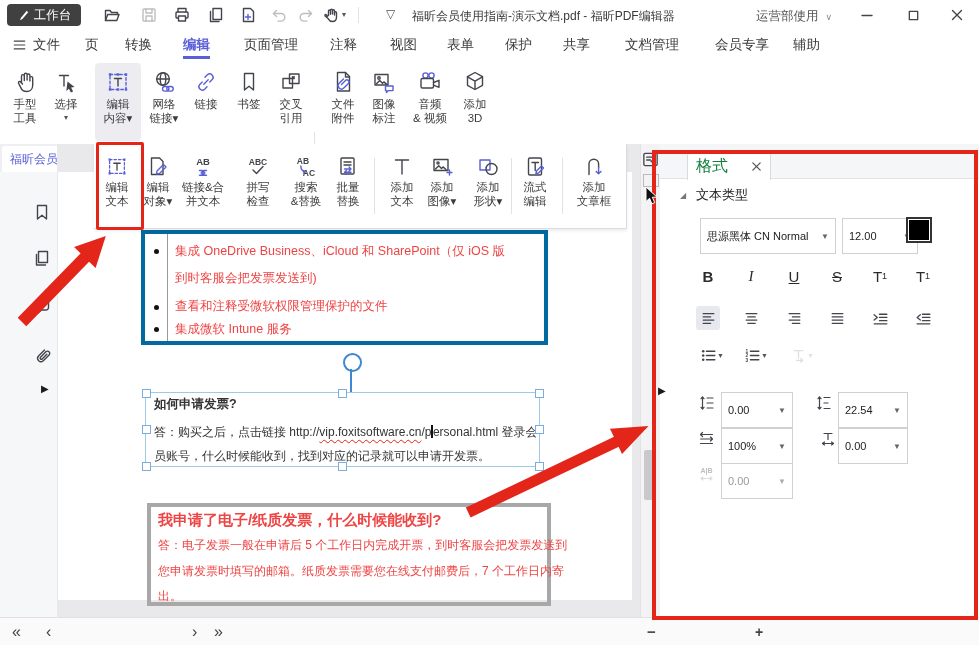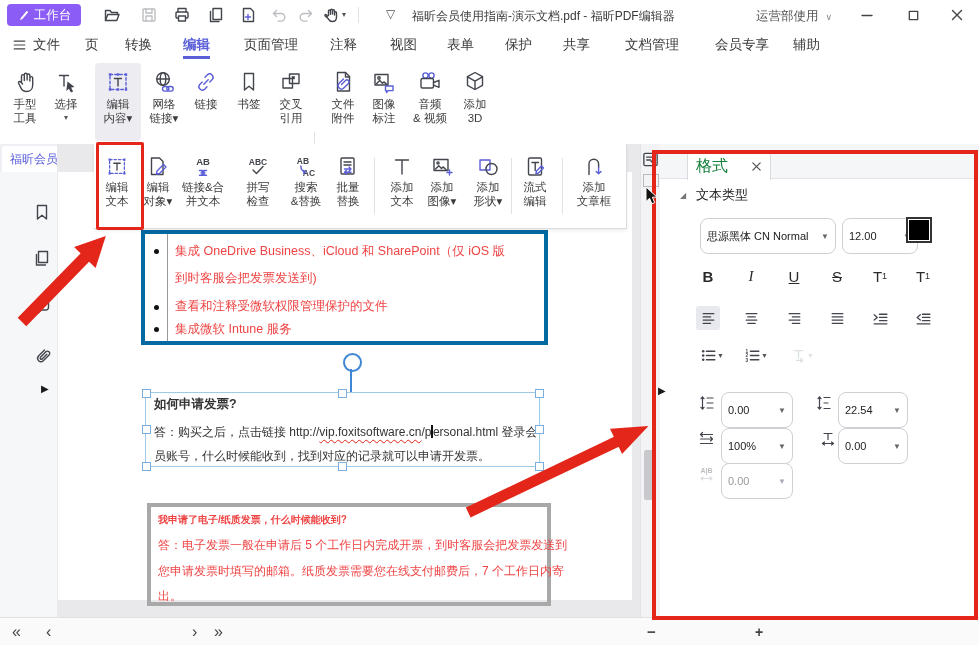--- a/index.html
+++ b/index.html
@@ -54,21 +54,21 @@
   .bullet{position:absolute;width:5px;height:5px;border-radius:50%;background:#111}
   
   .strip{position:absolute;left:640px;top:144px;width:20px;height:473px;background:#f3f3f5;border-left:1px solid #e2e2e6}
   .sthumb{position:absolute;left:644px;top:450px;width:12px;height:50px;background:#c9c9cd;border-radius:2px}
   
   .panel{position:absolute;left:660px;top:144px;width:319px;height:473px;background:#fff}
   .phead{position:absolute;left:660px;top:144px;width:319px;height:34px;background:#f5f6f8;border-bottom:1px solid #e3e3e7}
   .ptab{position:absolute;left:687px;top:152px;width:66px;height:27px;background:#fff;border:1px solid #dadade;border-bottom:none;
         border-radius:4px 4px 0 0;display:flex;align-items:center;justify-content:space-between;padding:0 8px;z-index:2}
   .ptab .lbl{color:#15803d;font-size:16px}
-  .cmb{position:absolute;background:#fff;border:1px solid #cfcfd4;border-radius:8px;font-size:11px;color:#222;
+  .cmb{position:absolute;background:#fff;border:1px solid #cfcfd4;border-radius:0;font-size:11px;color:#222;
        display:flex;align-items:center;justify-content:space-between;padding:17px 6px;box-sizing:border-box}
   .cmb .dd{color:#666;font-size:8px}
   .cmb.gray{color:#9a9aa0}
   .stybtn{position:absolute;width:28px;height:26px;display:flex;align-items:center;justify-content:center;
           font-size:15px;color:#2b2b2b;border-radius:3px}
   .alic{position:absolute;width:24px;height:24px;display:flex;align-items:center;justify-content:center;border-radius:3px}
   .alic.on{background:#e8e9ee}
   
   .status{position:absolute;left:0;top:617px;width:979px;height:28px;background:#fafafb;border-top:1px solid #e1e1e4}
   .sb{position:absolute;top:0;height:27px;display:flex;align-items:center;color:#444;font-size:15px}
@@ -77,21 +77,21 @@
   .arrow{position:absolute;z-index:41;transform-origin:left center;pointer-events:none}
   .arrow .shaft{position:absolute;background:#e32619}
   .arrow .head{position:absolute;width:0;height:0}
 </style>
 </head>
 <body>
 
 <div class="app">
 
   <div class="titlebar">
-    <div class="ws-pill" style="background:#8b5cf6">
+    <div class="ws-pill" style="background:#404040">
       <svg class="ic" width="13" height="13" viewBox="0 0 18 18">
           <path d="M13.5 2.5l2 2-8 9.5-3.5 1.5 1.5-3.5z" fill="#fff" stroke="none"></path>
         </svg>
       <span>工作台</span>
     </div>
     <svg class="ic tb-ic" style="left:103px" viewBox="0 0 18 18">
         <path d="M2.5 14.5v-10h4.5l1.5 2h6v2"></path>
         <path d="M2.5 14.5l2.2-6h11.3l-2.2 6z"></path>
       </svg>
     <svg class="ic tb-ic dis" style="left:140px" viewBox="0 0 18 18">
@@ -373,21 +373,21 @@
       <div class="hd" style="left:84px;top:217px"></div>
       <div class="hd" style="left:280px;top:217px"></div>
       <div class="hd" style="left:477px;top:217px"></div>
       <div class="hd" style="left:84px;top:253px"></div>
       <div class="hd" style="left:477px;top:253px"></div>
       <div class="hd" style="left:84px;top:290px"></div>
       <div class="hd" style="left:280px;top:290px"></div>
       <div class="hd" style="left:477px;top:290px"></div>
 
       <div class="tcell" style="left:89px;top:331px;width:396px;height:95px;border-color:#a8a8a8">
-        <span class="dline bold" style="left:7px;top:3px;font-size:10px">我申请了电子/纸质发票，什么时候能收到?</span>
+        <span class="dline bold" style="left:7px;top:3px;font-size:15px">我申请了电子/纸质发票，什么时候能收到?</span>
         <span class="dline" style="left:7px;top:28px;font-size:12px">答：电子发票一般在申请后 5 个工作日内完成开票，到时客服会把发票发送到</span>
         <span class="dline" style="left:7px;top:54px;font-size:12px">您申请发票时填写的邮箱。纸质发票需要您在线支付邮费后，7 个工作日内寄</span>
         <span class="dline" style="left:7px;top:79px;font-size:12px">出。</span>
       </div>
     </div>
   </div>
 
   <div class="subbar">
     <div class="sit" style="left:1px">
       <div class="ricw">

